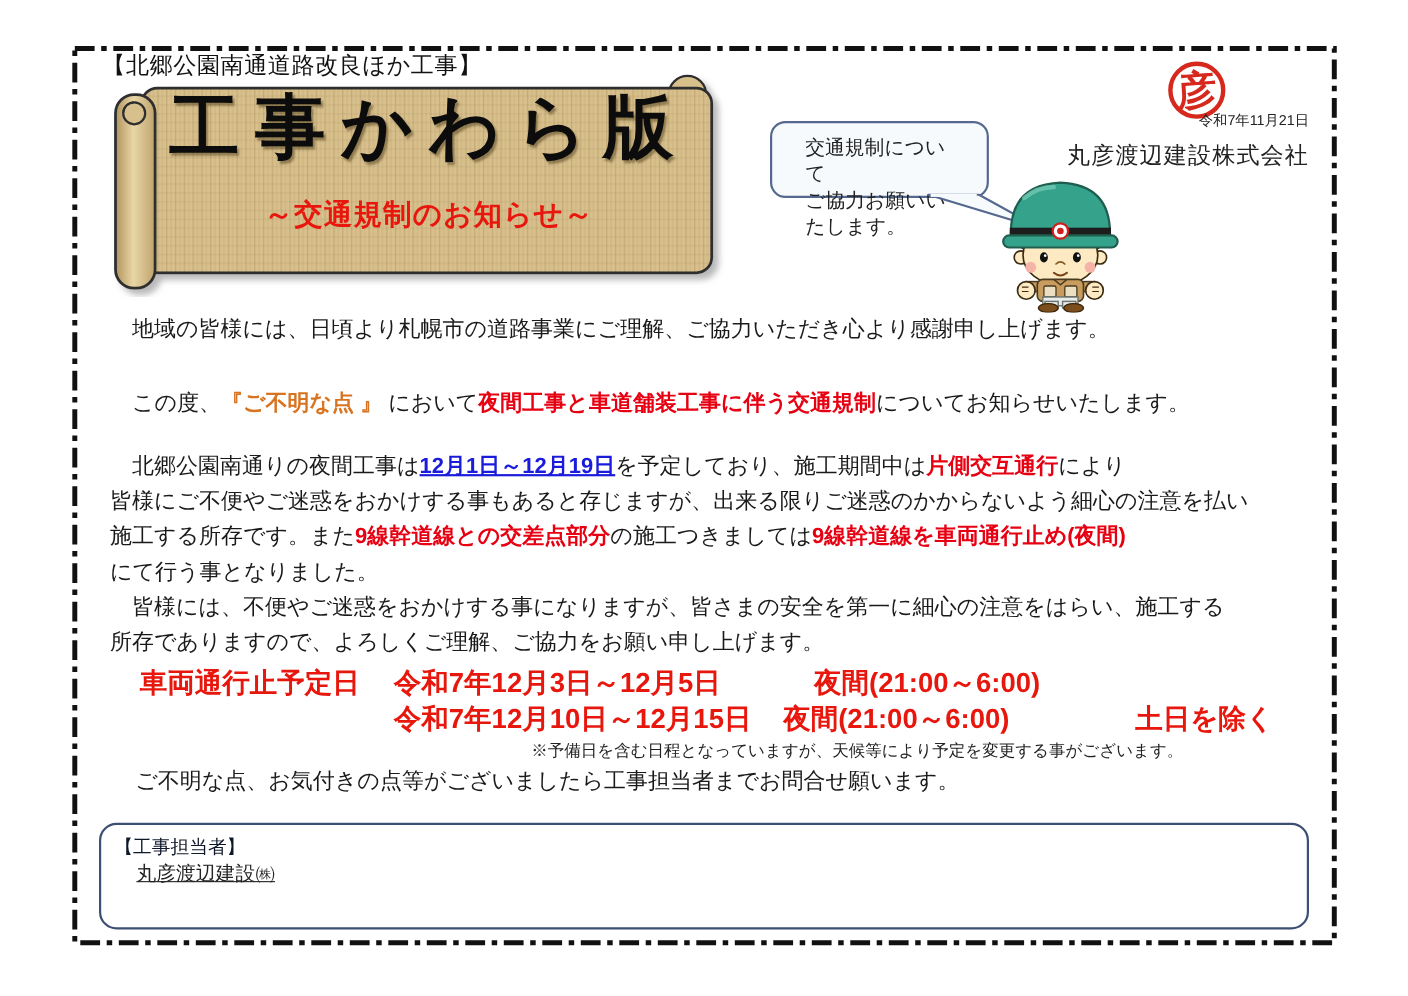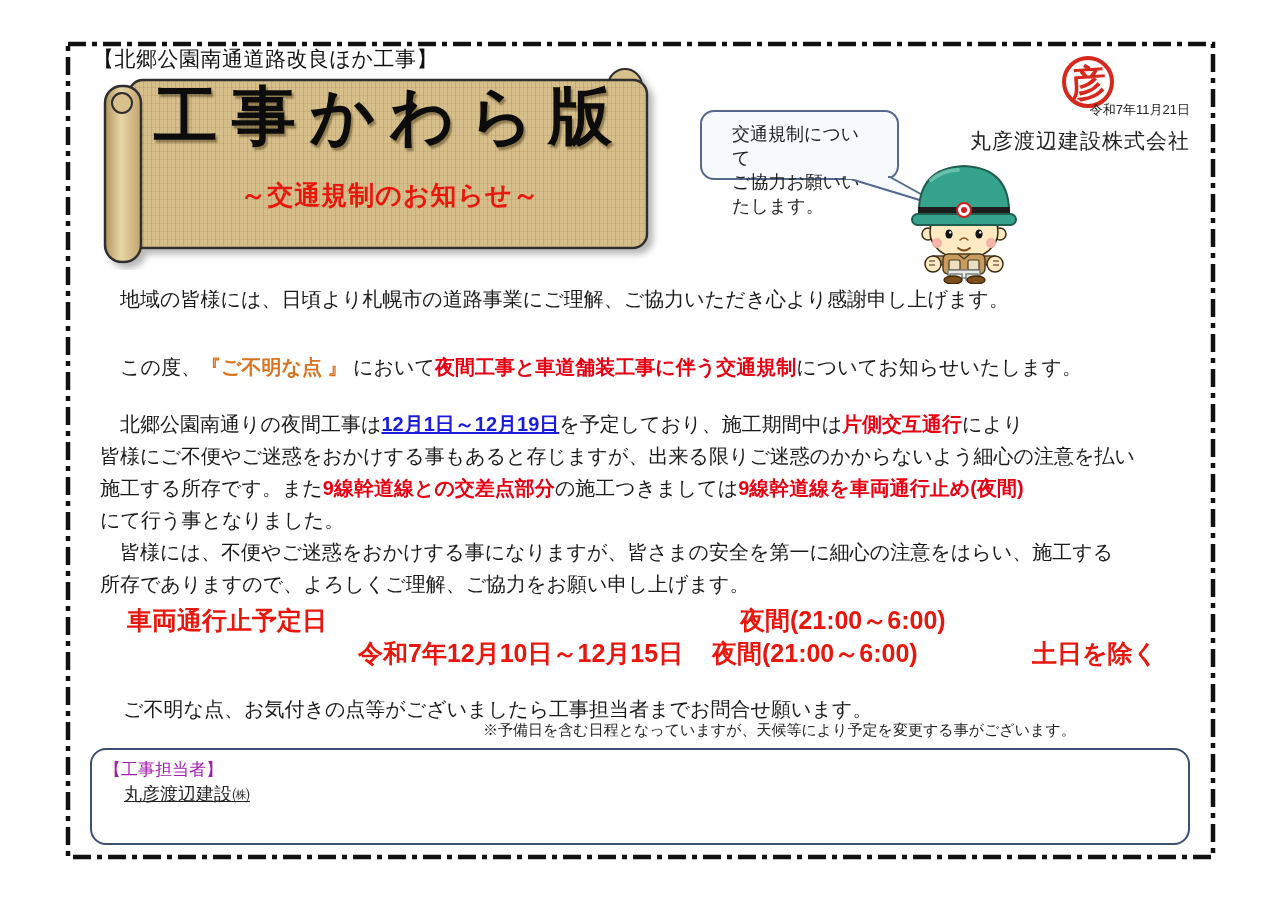--- a/index.html
+++ b/index.html
@@ -65,30 +65,30 @@
   .seg-blue   { color:#1b1bdc; font-weight:bold; text-decoration:underline; }
 
   
   .sched { color:#e8170d; font-weight:bold; font-size:25px; white-space:nowrap; }
   .sched-label { left:127px; top:604px; }
   .sched-d1 { left:358px; top:604px; }
   .sched-t1 { left:740px; top:604px; }
   .sched-d2 { left:358px; top:637px; }
   .sched-t2 { left:712px; top:637px; }
   .sched-x2 { left:1032px; top:637px; }
-  .sched-note { left:483px; top:673px; font-size:15px; color:#222;margin-top:48px; }
+  .sched-note { left:483px; top:673px; font-size:15px; color:#222; }
 
   .contact-q { left:103px; top:696px; font-size:20px; color:#1a1a1a; white-space:pre-wrap; }
 
   
   .contact-box {
     left:90px; top:748px; width:1100px; height:97px; border:2px solid #3d4f73;
     border-radius:16px; box-sizing:border-box; background:#fff;
   }
-  .contact-box-title { position:absolute; left:12px; top:8px; font-size:17px; color:#a21caf; }
+  .contact-box-title { position:absolute; left:12px; top:8px; font-size:17px; color:#0f172a; }
   .contact-box-company { position:absolute; left:32px; top:32px; font-size:18px; color:#222;text-decoration:underline; }
 </style>
 </head>
 <body>
 
 <div class="page">
 
   <svg class="abs frame-svg" viewBox="0 0 1280 905">
     <rect x="68" y="44" width="1145" height="813" fill="none" stroke="#111" stroke-width="4.5" stroke-dasharray="18 6 5 6"></rect>
   </svg>
@@ -197,20 +197,21 @@
   <div class="abs para para1"><span>　地域の皆様には、日頃より札幌市の道路事業にご理解、ご協力いただき心より感謝申し上げます。</span></div>
   <div class="abs para para2"><span>　この度、</span><span class="seg-orange">『ご不明な点 』</span><span> において</span><span class="seg-red">夜間工事と車道舗装工事に伴う交通規制</span><span>についてお知らせいたします。</span></div>
   <div class="abs para para3"><span>　北郷公園南通りの夜間工事は</span><span class="seg-blue">12月1日～12月19日</span><span>を予定しており、施工期間中は</span><span class="seg-red">片側交互通行</span><span>により
 皆様にご不便やご迷惑をおかけする事もあると存じますが、出来る限りご迷惑のかからないよう細心の注意を払い
 施工する所存です。また</span><span class="seg-red">9線幹道線との交差点部分</span><span>の施工つきましては</span><span class="seg-red">9線幹道線を車両通行止め(夜間)</span><span>
 にて行う事となりました。
 　皆様には、不便やご迷惑をおかけする事になりますが、皆さまの安全を第一に細心の注意をはらい、施工する
 所存でありますので、よろしくご理解、ご協力をお願い申し上げます。</span></div>
 
   <div class="abs sched sched-label">車両通行止予定日</div>
+  <div class="abs sched sched-d1">令和7年12月3日～12月5日</div>
   <div class="abs sched sched-t1">夜間(21:00～6:00)</div>
   <div class="abs sched sched-d2">令和7年12月10日～12月15日</div>
   <div class="abs sched sched-t2">夜間(21:00～6:00)</div>
   <div class="abs sched sched-x2">土日を除く</div>
   <div class="abs sched-note">※予備日を含む日程となっていますが、天候等により予定を変更する事がございます。</div>
 
   <div class="abs contact-q">　ご不明な点、お気付きの点等がございましたら工事担当者までお問合せ願います。</div>
 
   <div class="abs contact-box">
     <div class="contact-box-title">【工事担当者】</div>

